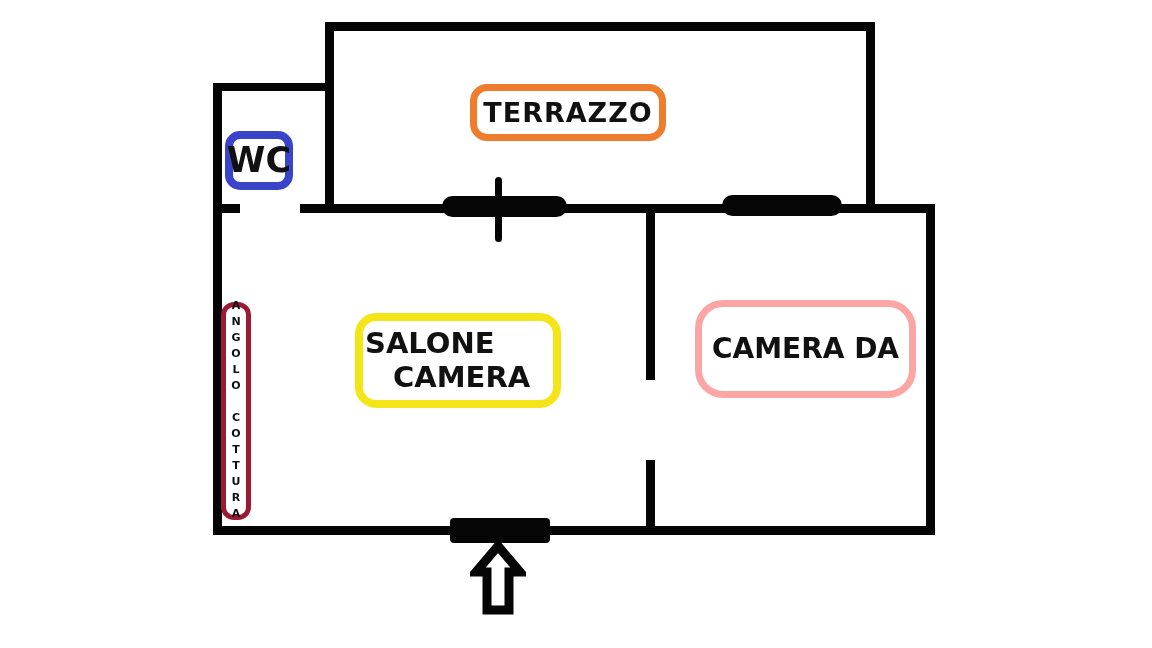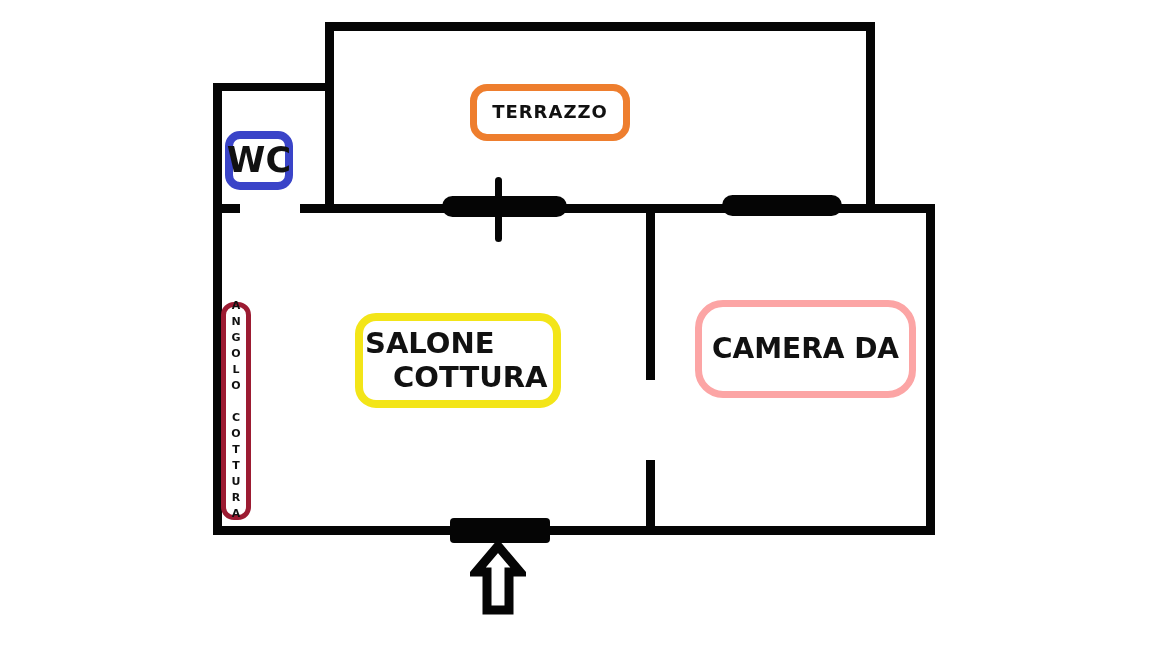--- a/index.html
+++ b/index.html
@@ -41,24 +41,24 @@
     font-weight: bold;
     display: flex;
     flex-direction: column;
     align-items: center;
     justify-content: center;
     box-sizing: border-box;
     line-height: 1.15;
     white-space: nowrap;
   }
   #terrazzo-label {
-    left: 470px; top: 84px; width: 160px; height: 57px;
+    left: 470px; top: 84px; width: 196px; height: 57px;
     border: 7px solid #ee7e2e;
     border-radius: 17px;
-    font-size: 18px;
+    font-size: 27px;
     letter-spacing: 1px;
     text-align: right;
   }
   #wc-label {
     left: 225px; top: 131px; width: 68px; height: 59px;
     border: 8px solid #3a44c8;
     border-radius: 15px;
     font-size: 35px;
   }
   #salone-label {
@@ -128,21 +128,21 @@
   <div class="label-box" id="terrazzo-label">
     <span>TERRAZZO</span>
   </div>
 
   <div class="label-box" id="wc-label">
     <span>WC</span>
   </div>
 
   <div class="label-box" id="salone-label">
     <span class="line1">SALONE</span>
-    <span class="line2">COTTURA</span>
+    <span class="line2">CAMERA</span>
   </div>
 
   <div class="label-box" id="camera-label">
     <span>CAMERA DA</span>
   </div>
 
   <div class="label-box" id="angolo-label">
     <span class="vtext">ANGOLO COTTURA</span>
   </div>
 

